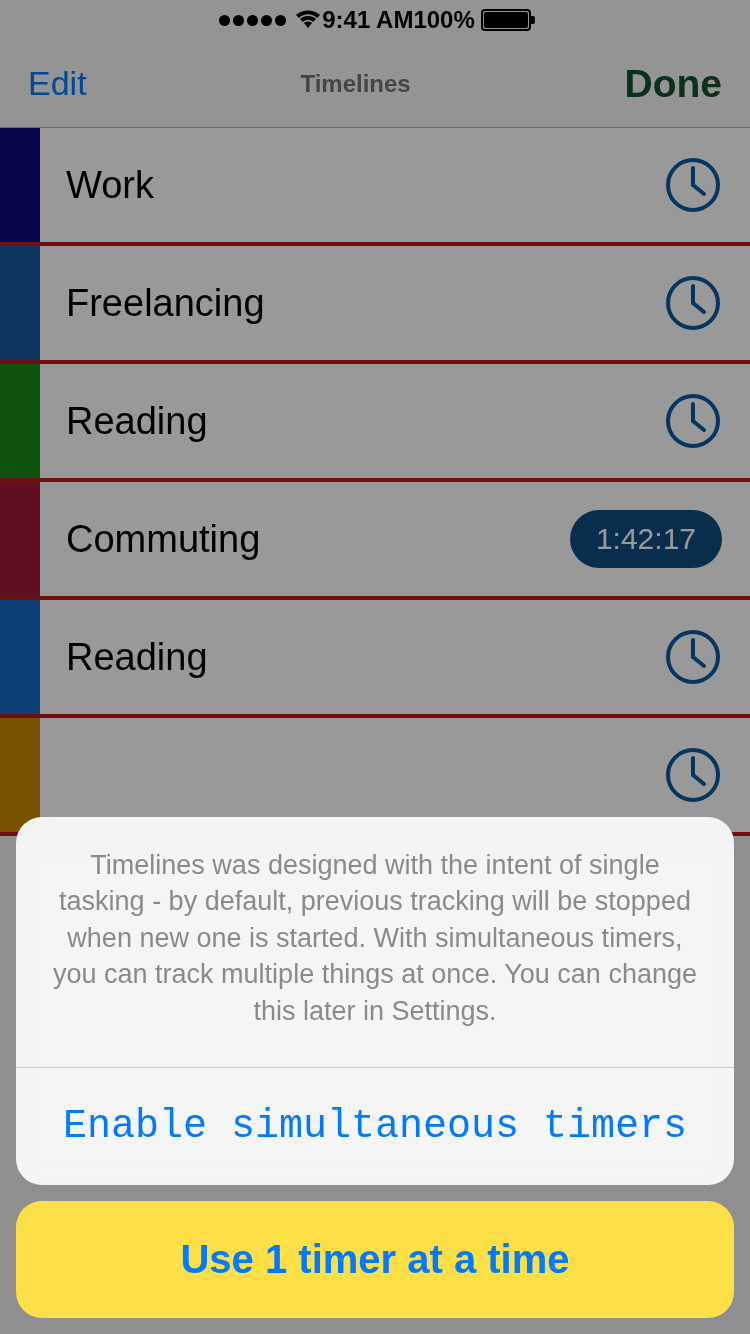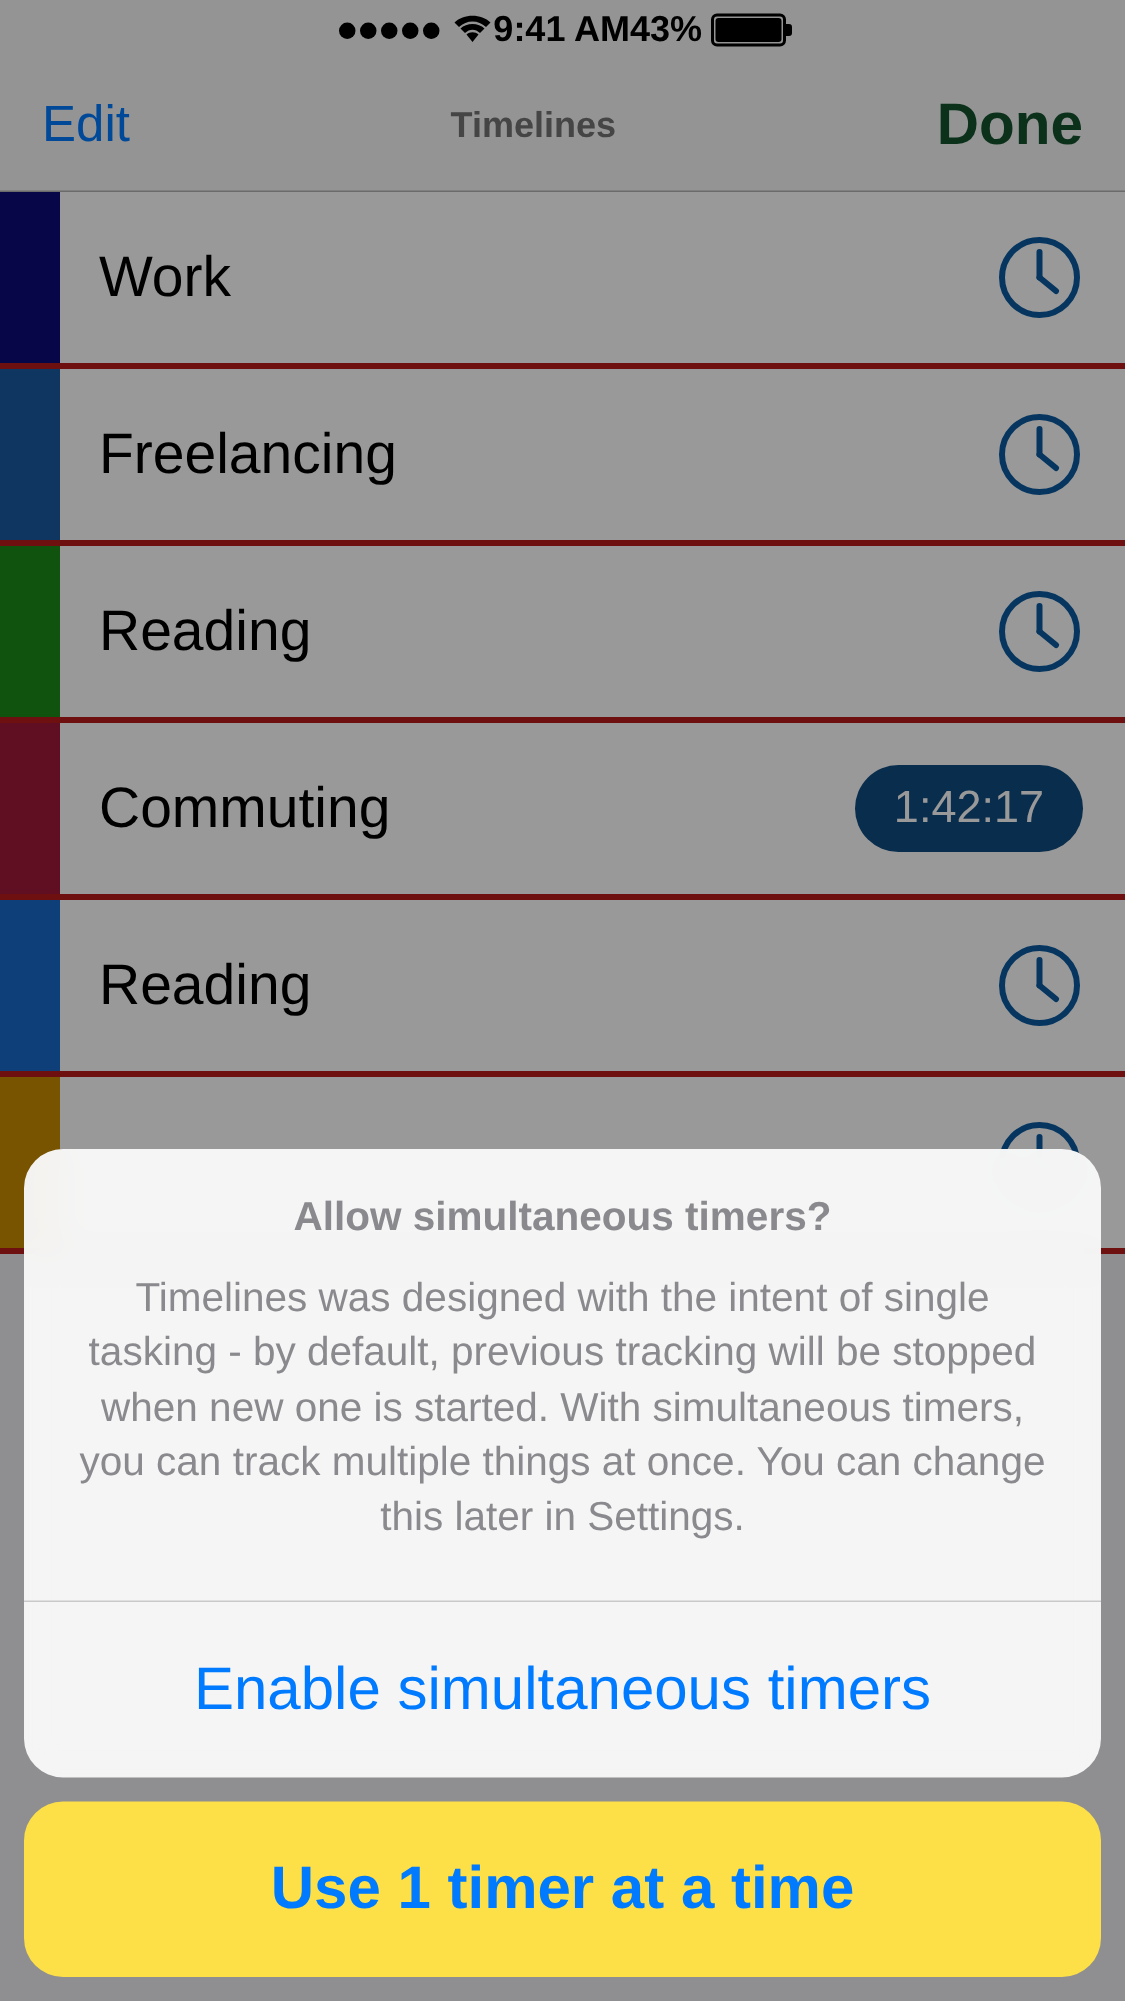--- a/index.html
+++ b/index.html
@@ -35,21 +35,21 @@
 
 .dim { position:absolute; left:0; top:0; right:0; bottom:0; background: rgba(0,0,0,0.40); }
 
 
 .sheet-wrap { position: absolute; left: 16px; right: 16px; bottom: 16px; }
 .sheet-main { background: rgba(248,248,248,0.97); border-radius: 26px; overflow: hidden; margin-bottom: 16px; backdrop-filter: blur(10px); }
 .sheet-header { padding: 30px 30px 38px 30px; text-align: center; }
 .sheet-title { font-size: 27px; color: #8a8a8e; font-weight: 600; margin-bottom: 20px; }
 .sheet-msg { font-size: 27px; color: #8a8a8e; line-height: 1.35; }
 .sheet-divider { height: 1px; background: #c9c9cc; }
-.sheet-btn { text-align: center; padding: 36px 0; font-size: 40px; color: #007aff; }
+.sheet-btn { text-align: center; padding: 36px 0; font-size: 40px; color: #007aff; font-family: Liberation Mono, monospace; }
 .sheet-cancel { background: #fde047; border-radius: 26px; text-align: center; padding: 36px 0; font-size: 40px; font-weight: 600; color: #007aff; }
 </style>
 </head>
 <body>
 
 <div class="screen">
 
   <div class="status-bar">
     <div class="status-left">
       <div class="dots">
@@ -58,21 +58,21 @@
           <div class="dot"></div>
           <div class="dot"></div>
           <div class="dot"></div>
       </div>
       <svg class="wifi-icon" viewBox="0 0 28 20">
         <path d="M14 18 L10 13 C12 11 16 11 18 13 Z M6 9 C10 5 18 5 22 9 L19 12 C16 9 12 9 9 12 Z M2 5 C8 -1 20 -1 26 5 L23 8 C18 3 10 3 5 8 Z" fill="#000"></path>
       </svg>
     </div>
     <div>9:41 AM</div>
     <div class="status-right">
-      <span>43%</span>
+      <span>100%</span>
       <div class="battery">
           <div class="battery-fill"></div>
         </div>
     </div>
   </div>
 
   <div class="nav-bar">
     <div class="nav-left">Edit</div>
     <div class="nav-title">Timelines</div>
     <div class="nav-right">Done</div>
@@ -142,21 +142,20 @@
           </svg>
         </div>
       </div>
     </div>
 
   <div class="dim"></div>
 
   <div class="sheet-wrap">
     <div class="sheet-main">
       <div class="sheet-header">
-        <div class="sheet-title">Allow simultaneous timers?</div>
         <div class="sheet-msg">Timelines was designed with the intent of single tasking - by default, previous tracking will be stopped when new one is started. With simultaneous timers, you can track multiple things at once. You can change this later in Settings.</div>
       </div>
       <div class="sheet-divider"></div>
       <div class="sheet-btn">Enable simultaneous timers</div>
     </div>
     <div class="sheet-cancel">Use 1 timer at a time</div>
   </div>
 
 </div>
 

